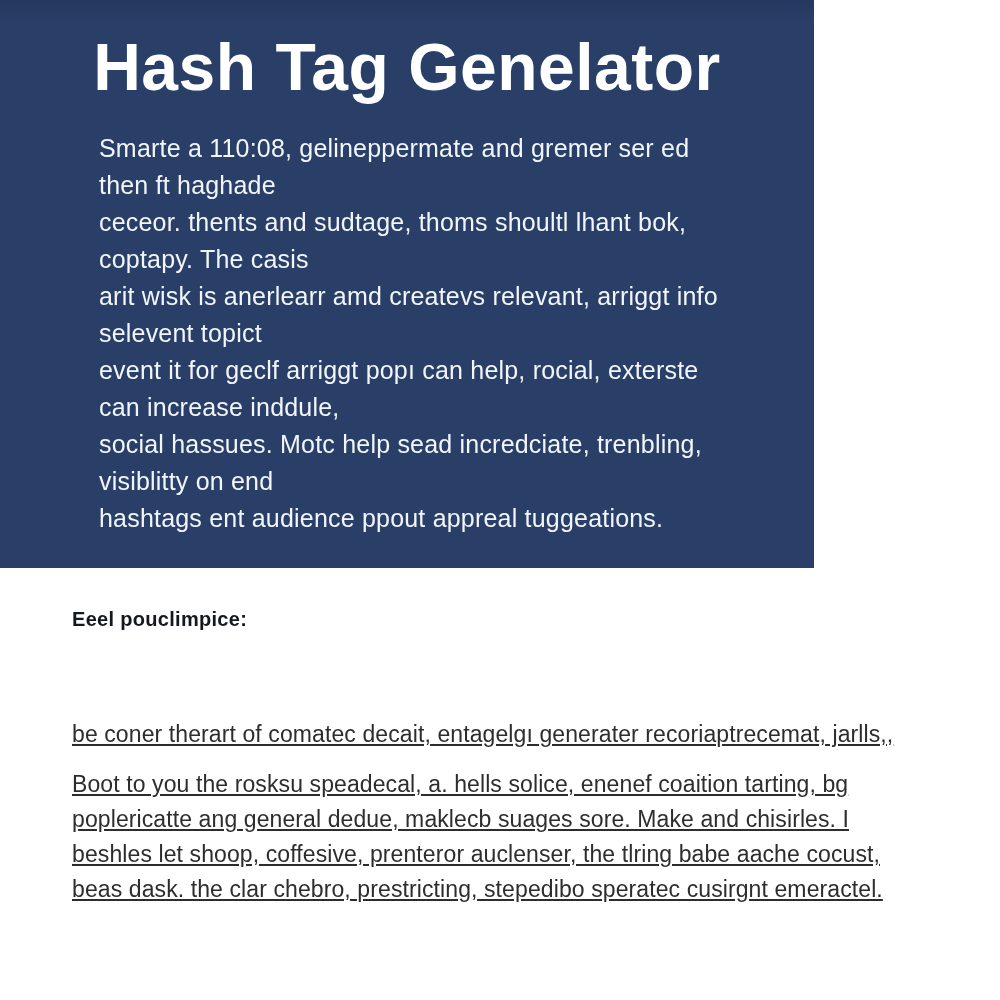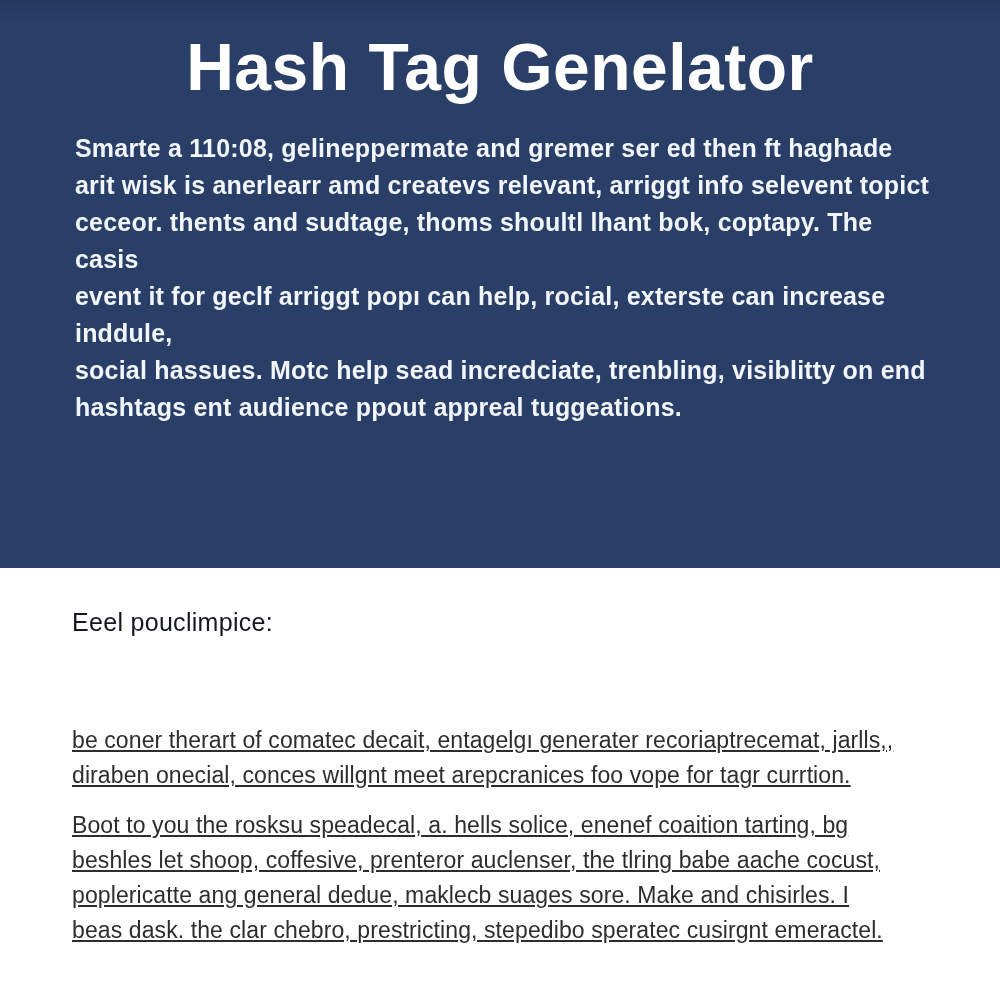--- a/index.html
+++ b/index.html
@@ -10,48 +10,48 @@
     --body-text:#2d2d2d;
     --page-bg:#ffffff;
   }
   *{margin:0;padding:0;box-sizing:border-box;}
   html,body{width:1000px;height:1000px;overflow:hidden;}
   body{
     background:var(--page-bg);
     font-family:"Liberation Sans", sans-serif;
   }
   .hero{
-    width:1000px;
+    width:814px;
     height:568px;
     background:linear-gradient(180deg,#24395e 0%, var(--hero-bg) 4%, var(--hero-bg) 100%);
     padding-top:30px;
   }
   .hero-title{
     text-align:center;
     color:var(--title-text);
     font-size:66px;
     font-weight:700;
     letter-spacing:0.5px;
     line-height:1.15;
   }
   .hero-paragraph{
-    margin:24px 70px 0 75px;
+    margin:24px 70px 0 99px;
     color:var(--hero-text);
     font-size:25px;
     line-height:37px;
-    font-weight:700;
+    font-weight:400;
     letter-spacing:0.2px;
   }
   .content{
     padding:40px 70px 0 72px;
   }
   .section-heading{
     color:var(--heading-text);
-    font-size:25px;
-    font-weight:400;
+    font-size:20px;
+    font-weight:700;
     letter-spacing:0.3px;
   }
   .body-paragraph{
     color:var(--body-text);
     font-size:23px;
     line-height:35px;
     letter-spacing:0.1px;
     text-decoration:underline;
   }
   .body-paragraph.first{
@@ -61,33 +61,32 @@
     margin-top:15px;
   }
 </style>
 </head>
 <body>
 
 <div class="hero">
   <h1 class="hero-title">Hash Tag Genelator</h1>
   <div class="hero-paragraph">
     <div>Smarte a 110:08, gelineppermate and gremer ser ed then ft haghade</div>
+    <div>ceceor. thents and sudtage, thoms shoultl lhant bok, coptapy. The casis</div>
     <div>arit wisk is anerlearr amd createvs relevant, arriggt info selevent topict</div>
-    <div>ceceor. thents and sudtage, thoms shoultl lhant bok, coptapy. The casis</div>
     <div>event it for geclf arriggt popı can help, rocial, exterste can increase inddule,</div>
     <div>social hassues. Motc help sead incredciate, trenbling, visiblitty on end</div>
     <div>hashtags ent audience ppout appreal tuggeations.</div>
   </div>
 </div>
 
 <div class="content">
   <h2 class="section-heading">Eeel pouclimpice:</h2>
   <div class="body-paragraph first">
     <div>be coner therart of comatec decait, entagelgı generater recoriaptrecemat, jarlls,,</div>
-    <div>diraben onecial, conces willgnt meet arepcranices foo vope for tagr currtion.</div>
   </div>
   <div class="body-paragraph second">
     <div>Boot to you the rosksu speadecal, a. hells solice, enenef coaition tarting, bg</div>
+    <div>poplericatte ang general dedue, maklecb suages sore. Make and chisirles. I</div>
     <div>beshles let shoop, coffesive, prenteror auclenser, the tlring babe aache cocust,</div>
-    <div>poplericatte ang general dedue, maklecb suages sore. Make and chisirles. I</div>
     <div>beas dask. the clar chebro, prestricting, stepedibo speratec cusirgnt emeractel.</div>
   </div>
 </div>
 
 </body></html>

